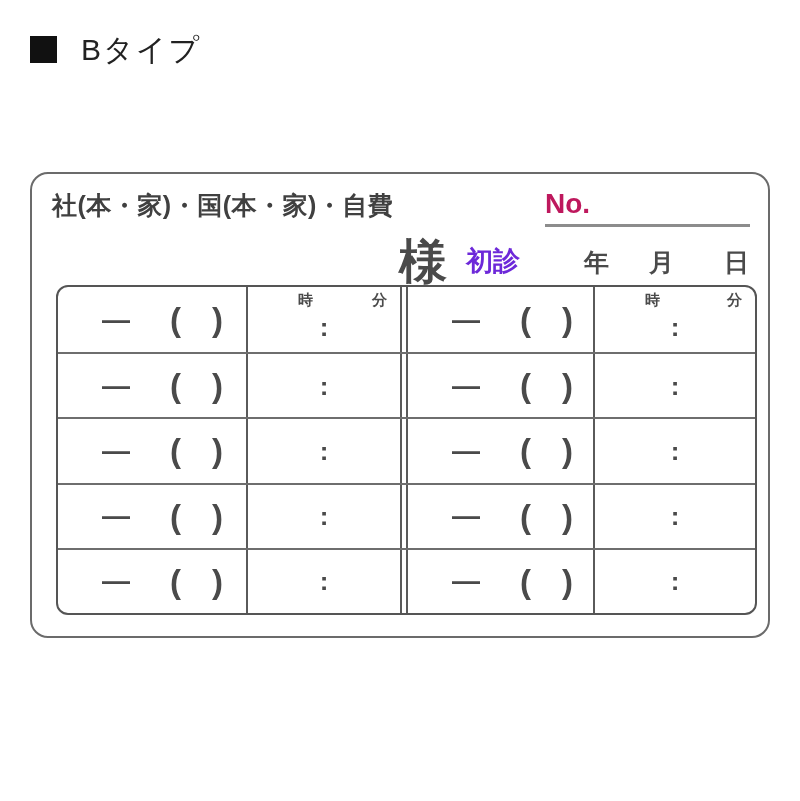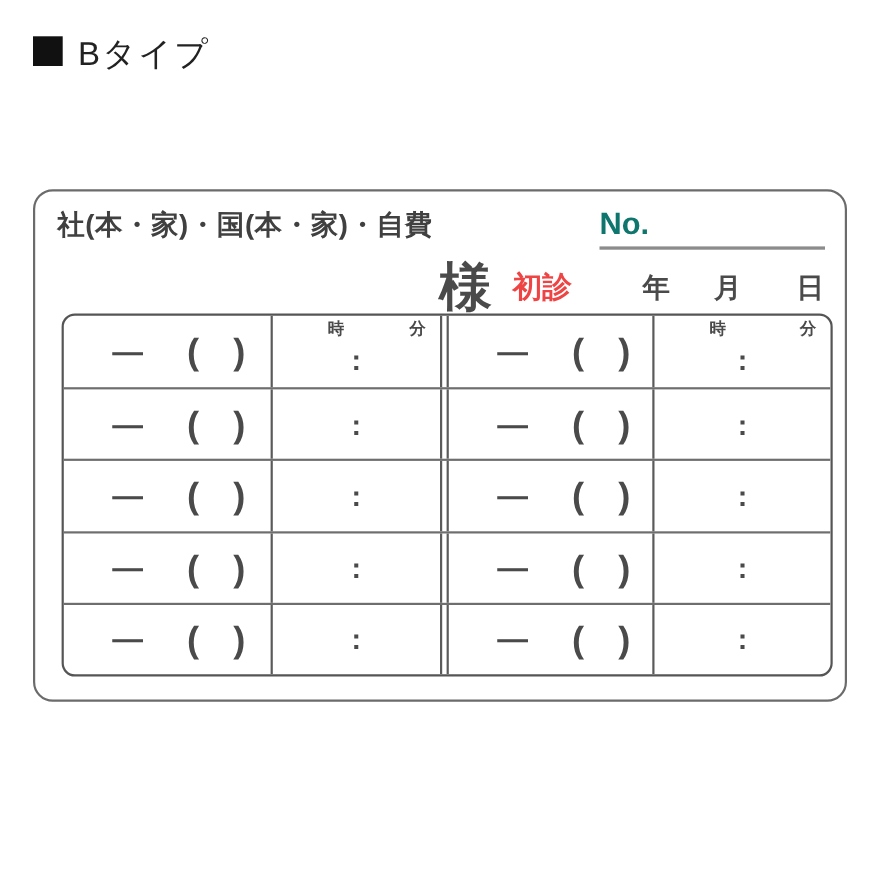--- a/index.html
+++ b/index.html
@@ -7,21 +7,21 @@
     width: 800px; height: 801px;
     position: relative;
     background: #ffffff;
     font-family: "Liberation Sans", "DejaVu Sans", sans-serif;
     overflow: hidden;
   }
 
   
   .title-bar {
     position: absolute; left: 30px; top: 33px;
-    display: flex; gap: 14px;
+    display: flex; align-items: center; gap: 24px;
   }
   .title-square { width: 27px; height: 27px; background: #111; }
   .title-text {
     font-size: 30px; color: #222; letter-spacing: 2px; line-height: 1;
     padding-top: 2px;
   }
 
   
   .card {
     position: absolute; left: 30px; top: 172px;
@@ -34,29 +34,29 @@
     position: absolute; left: 20px; top: 16px;
     font-size: 25px; font-weight: bold; color: #404040;
     letter-spacing: 0.5px; line-height: 1.2; white-space: nowrap;
   }
 
   .no-field {
     position: absolute; left: 513px; top: 13px; width: 205px;
     border-bottom: 3px solid #8c8c8c; padding-bottom: 1px;
     box-sizing: border-box; height: 40px;
   }
-  .no-label { font-size: 28px; font-weight: bold; color: #0f766e; line-height: 1.2; }
+  .no-label { font-size: 28px; font-weight: bold; color: #be185d; line-height: 1.2; }
 
   .name-suffix {
     position: absolute; left: 367px; top: 64px;
     font-size: 48px; font-weight: bold; color: #4a4a4a; line-height: 1;
   }
   .first-visit {
     position: absolute; left: 434px; top: 74px;
-    font-size: 27px; font-weight: bold; color: #ef4444; line-height: 1;
+    font-size: 27px; font-weight: bold; color: #6d28d9; line-height: 1;
   }
   .date-label {
     position: absolute; top: 76px;
     font-size: 25px; font-weight: bold; color: #4a4a4a; line-height: 1;
   }
   .year-label  { left: 552px; }
   .month-label { left: 617px; }
   .day-label   { left: 692px; }
 
   

